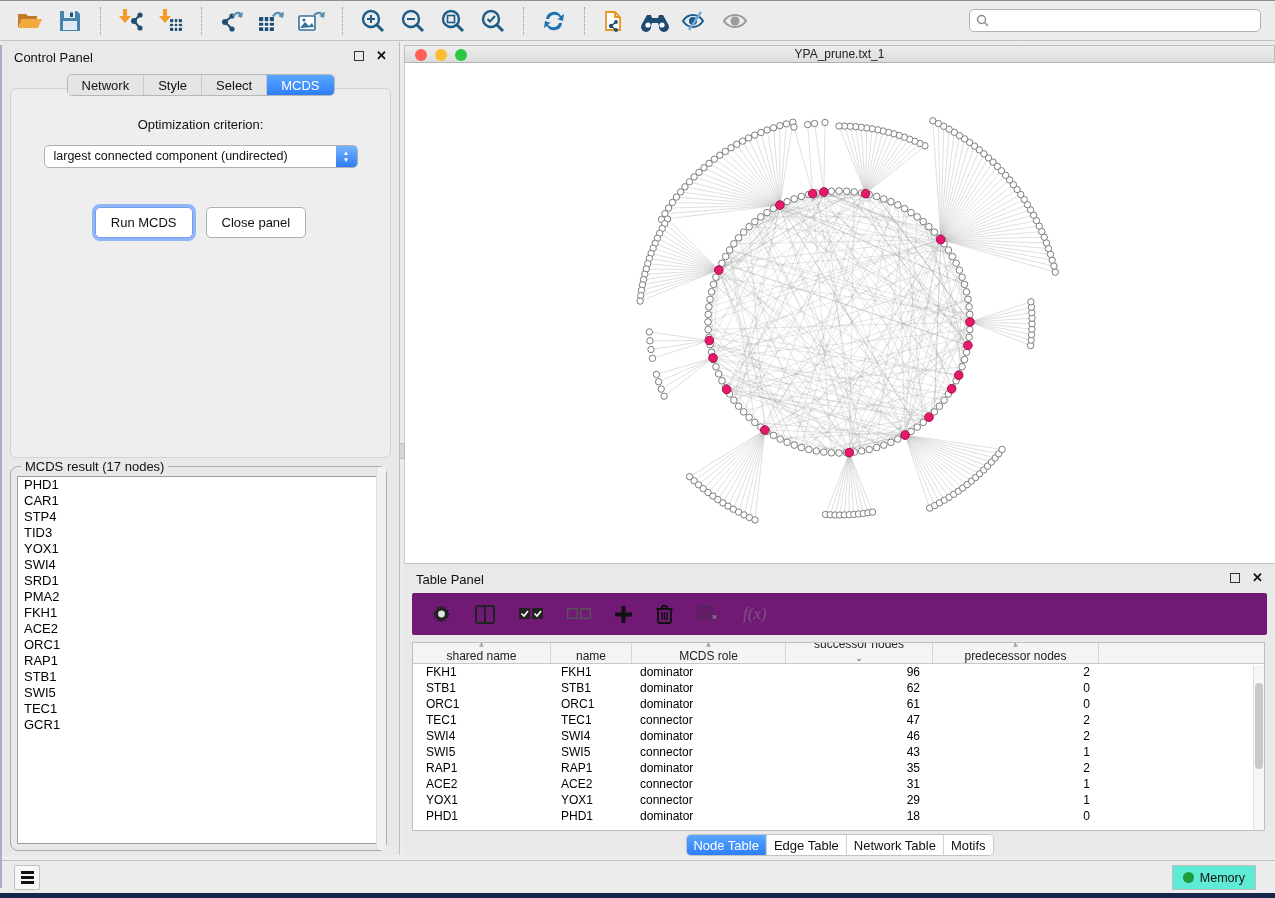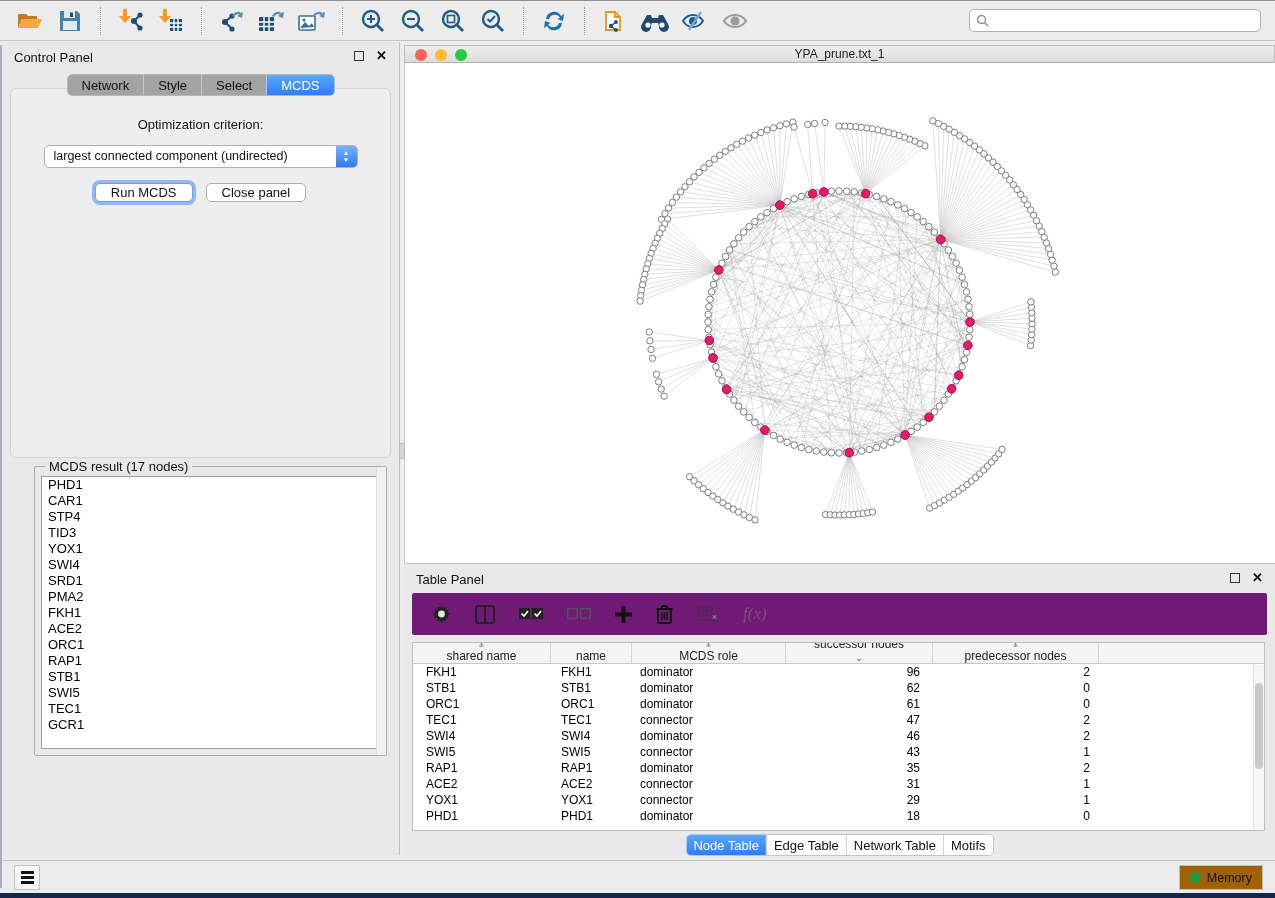--- a/index.html
+++ b/index.html
@@ -19,36 +19,36 @@
   #search-input{border:none;outline:none;flex:1;font-size:12px;background:transparent;}
 
   
   #control-panel{position:absolute;left:2px;top:42px;width:398px;bottom:38px;background:#e9e9e9;border-right:1px solid #c0c0c0;}
   .panel-title{position:absolute;top:8px;left:12px;font-size:13px;color:#111;}
   .panel-icons{position:absolute;top:7px;right:12px;display:flex;gap:12px;font-size:12px;color:#111;}
   .float-glyph{width:10px;height:10px;border:1.5px solid #333;display:inline-block;margin-top:2px;}
   .close-glyph{font-weight:bold;font-size:13px;line-height:14px;}
   #cp-tabs{position:absolute;top:32px;left:50%;transform:translateX(-50%);display:flex;background:#fff;
     border:1px solid #b7b7b7;border-radius:5px;overflow:hidden;z-index:3;height:22px;}
-  .cp-tab{padding:3px 14px 0;font-size:13px;color:#111;background:#a3a3a3;border-right:1px solid #c9c9c9;cursor:default;}
+  .cp-tab{padding:3px 14px 0;font-size:13px;color:#111;background:#e5e5e5;border-right:1px solid #c9c9c9;cursor:default;}
   .cp-tab:last-child{border-right:none;}
   .cp-tab.selected{background:linear-gradient(180deg,#58a7ff,#2e7ef8);color:#fff;}
   #cp-inner{position:absolute;top:46px;left:8px;right:8px;height:370px;background:#eee;
     border:1px solid #d2d2d2;border-radius:6px;}
   #opt-label{text-align:center;margin-top:28px;font-size:13px;color:#111;}
   #criterion{position:relative;width:314px;height:23px;margin:13px auto 0;background:#fff;
     border:1px solid #b0b0b0;border-radius:5px;font-size:12.5px;line-height:21px;padding-left:9px;color:#111;}
   #criterion .stepper{position:absolute;right:0;top:0;bottom:0;width:21px;border-radius:0 4px 4px 0;
     background:linear-gradient(180deg,#74b4fd,#2d7bf7);display:flex;flex-direction:column;align-items:center;justify-content:center;color:#fff;}
   #criterion .stepper span{font-size:6.5px;line-height:6.5px;}
   #cp-buttons{display:flex;justify-content:center;gap:13px;margin-top:15px;}
-  .cp-btn{height:19px;padding:0 15px;background:#fff;border:1px solid #b0b0b0;border-radius:5px;font-size:13px;color:#111;}
+  .cp-btn{height:31px;padding:0 15px;background:#fff;border:1px solid #b0b0b0;border-radius:5px;font-size:13px;color:#111;margin-top:24px;}
   .cp-btn.focused{box-shadow:0 0 0 3px rgba(96,153,250,.65);border-color:#6f9ff0;}
 
-  #mcds-fieldset{position:absolute;left:8px;right:12px;top:424px;height:290px;border:1px solid #ababab;border-radius:2px;margin-left:24px;}
+  #mcds-fieldset{position:absolute;left:8px;right:12px;top:424px;height:385px;border:1px solid #ababab;border-radius:8px;}
   #mcds-legend{position:absolute;top:-8px;left:10px;background:#e9e9e9;padding:0 4px;font-size:13px;color:#111;}
   #mcds-box{position:absolute;left:6px;right:6px;top:9px;bottom:6px;background:#fff;border:1px solid #9d9d9d;overflow:hidden;}
   .mcds-item{font-size:13px;line-height:16px;padding-left:6px;color:#000;}
   #mcds-scroll{position:absolute;right:0;top:0;bottom:0;width:10px;background:#f1f1f1;border-left:1px solid #ddd;}
 
   
   #network-window{position:absolute;left:404px;top:45px;right:0;height:666px;}
   #net-titlebar{height:18px;background:linear-gradient(180deg,#ededed,#dcdcdc);border:1px solid #bdbdbd;
     border-bottom-color:#b2b2b2;position:relative;text-align:center;font-size:12px;color:#222;line-height:17px;}
   .lights{position:absolute;left:10px;top:3px;display:flex;gap:8px;}
@@ -89,21 +89,21 @@
   .tp-tab{padding:3px 7px 0;font-size:13px;color:#111;background:#fff;border-right:1px solid #ccc;}
   .tp-tab:last-child{border-right:none;}
   .tp-tab.selected{background:linear-gradient(180deg,#58a7ff,#2e7ef8);color:#fff;}
 
   
   #status-bar{position:absolute;left:0;right:0;bottom:0;height:33px;background:#ececec;border-top:1px solid #c2c2c2;}
   #automation-button{position:absolute;left:14px;top:4px;width:26px;height:25px;background:#f7f7f7;border:1px solid #c0c0c0;
     display:flex;align-items:center;justify-content:center;border-radius:1px;}
   .menu-lines{display:flex;flex-direction:column;gap:2.5px;}
   .menu-lines i{display:block;width:13px;height:2.5px;background:#111;}
-  #memory-button{position:absolute;right:12px;top:4px;height:25px;background:#a16207;border:1px solid #bdbdbd;
+  #memory-button{position:absolute;right:19px;top:4px;height:25px;background:#5eead4;border:1px solid #bdbdbd;
     display:flex;align-items:center;gap:6px;padding:0 10px;font-size:12.5px;color:#111;border-radius:1px;}
   #memory-dot{width:11px;height:11px;border-radius:50%;background:#1f9b3c;}
 </style>
 </head>
 <body>
 
 <div id="app">
 
   <div id="toolbar">
     <div class="tbtn">

